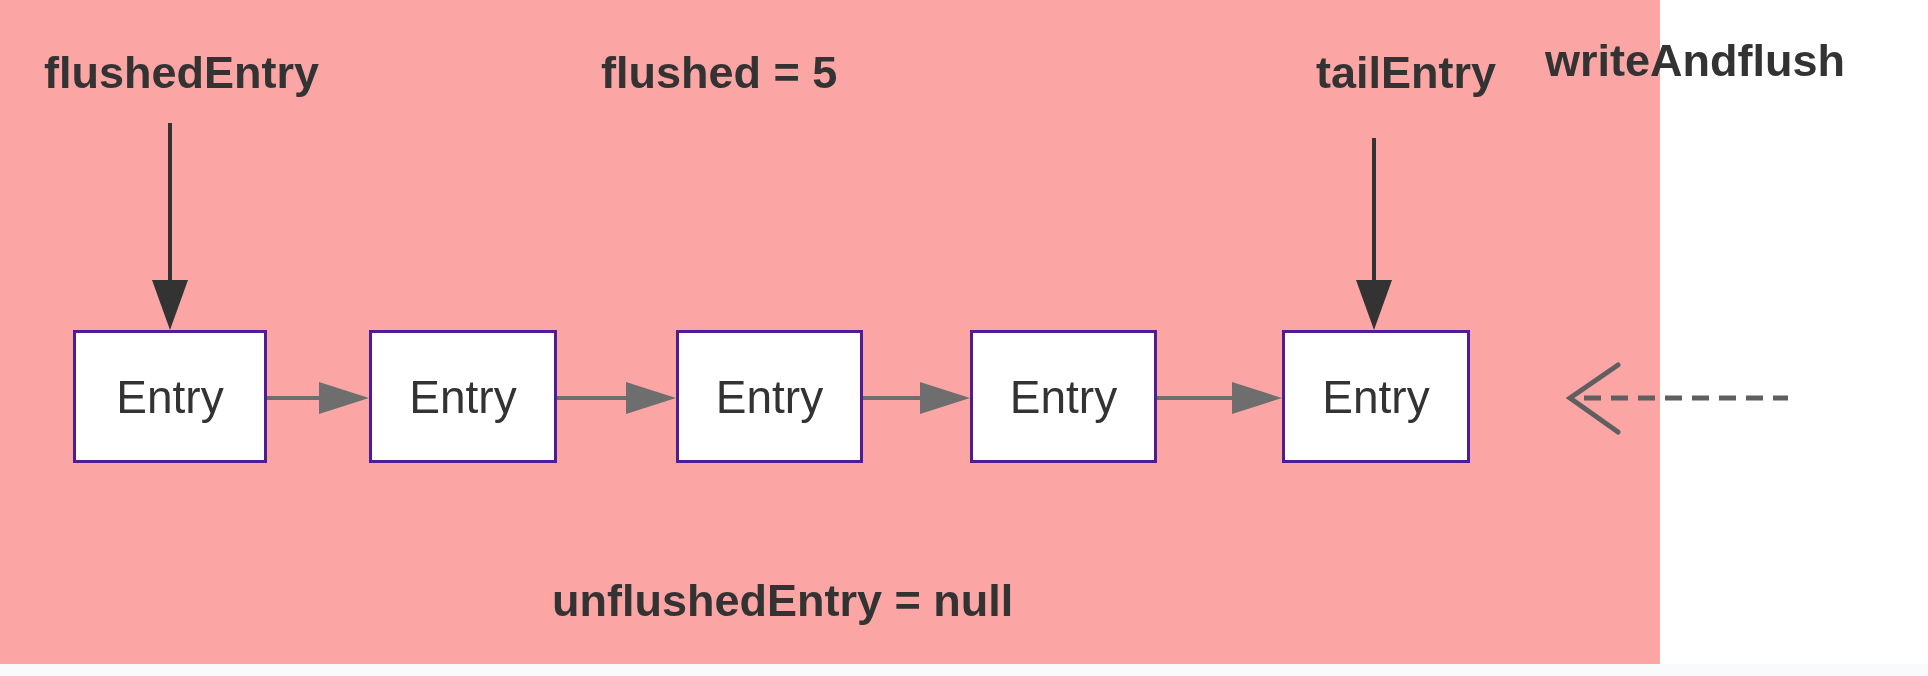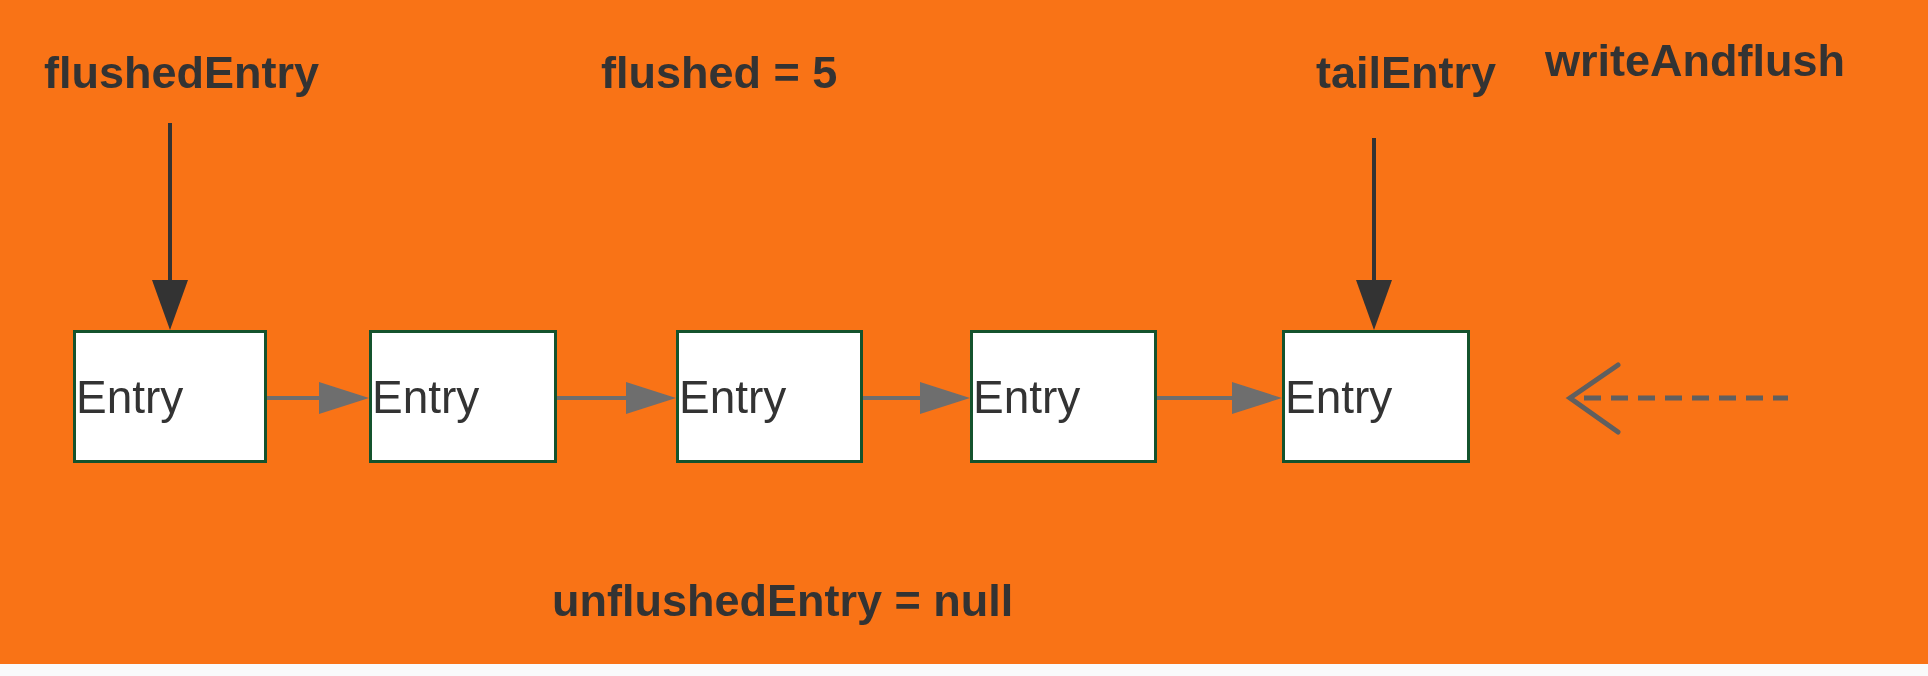--- a/index.html
+++ b/index.html
@@ -5,23 +5,23 @@
   html, body {
     margin: 0;
     padding: 0;
     width: 1928px;
     height: 676px;
     overflow: hidden;
     font-family: "Liberation Sans", "DejaVu Sans", sans-serif;
   }
   .canvas {
     position: relative;
-    width: 1928px;
+    width: 1660px;
     height: 676px;
-    background: #f97316;
+    background: #fca5a5;
     text-decoration: underline;
   }
   .bottom-strip {
     position: absolute;
     left: 0;
     top: 664px;
     width: 1928px;
     height: 12px;
     background: #f9fafb;
   }
@@ -49,25 +49,25 @@
   .link-line    { stroke: #6e6e6e; stroke-width: 4; }
   .link-head    { fill: #6e6e6e; }
   .chevron      { stroke: #5f5f5f; stroke-width: 5; fill: none; stroke-linecap: round; }
   .dashed       { stroke: #5f5f5f; stroke-width: 5; stroke-dasharray: 17 10; }
 
   .entry-box {
     position: absolute;
     top: 330px;
     height: 133px;
     background: #ffffff;
-    border: 3px solid #14532d;
+    border: 3px solid #4c1d95;
     box-sizing: border-box;
     display: flex;
     align-items: center;
-    justify-content: flex-start;
+    justify-content: center;
   }
   .entry-box span {
     color: #333333;
     font-size: 46px;
     font-weight: 400;
   }
   .b1 { left: 73px;   width: 194px; }
   .b2 { left: 369px;  width: 188px; }
   .b3 { left: 676px;  width: 187px; }
   .b4 { left: 970px;  width: 187px; }

